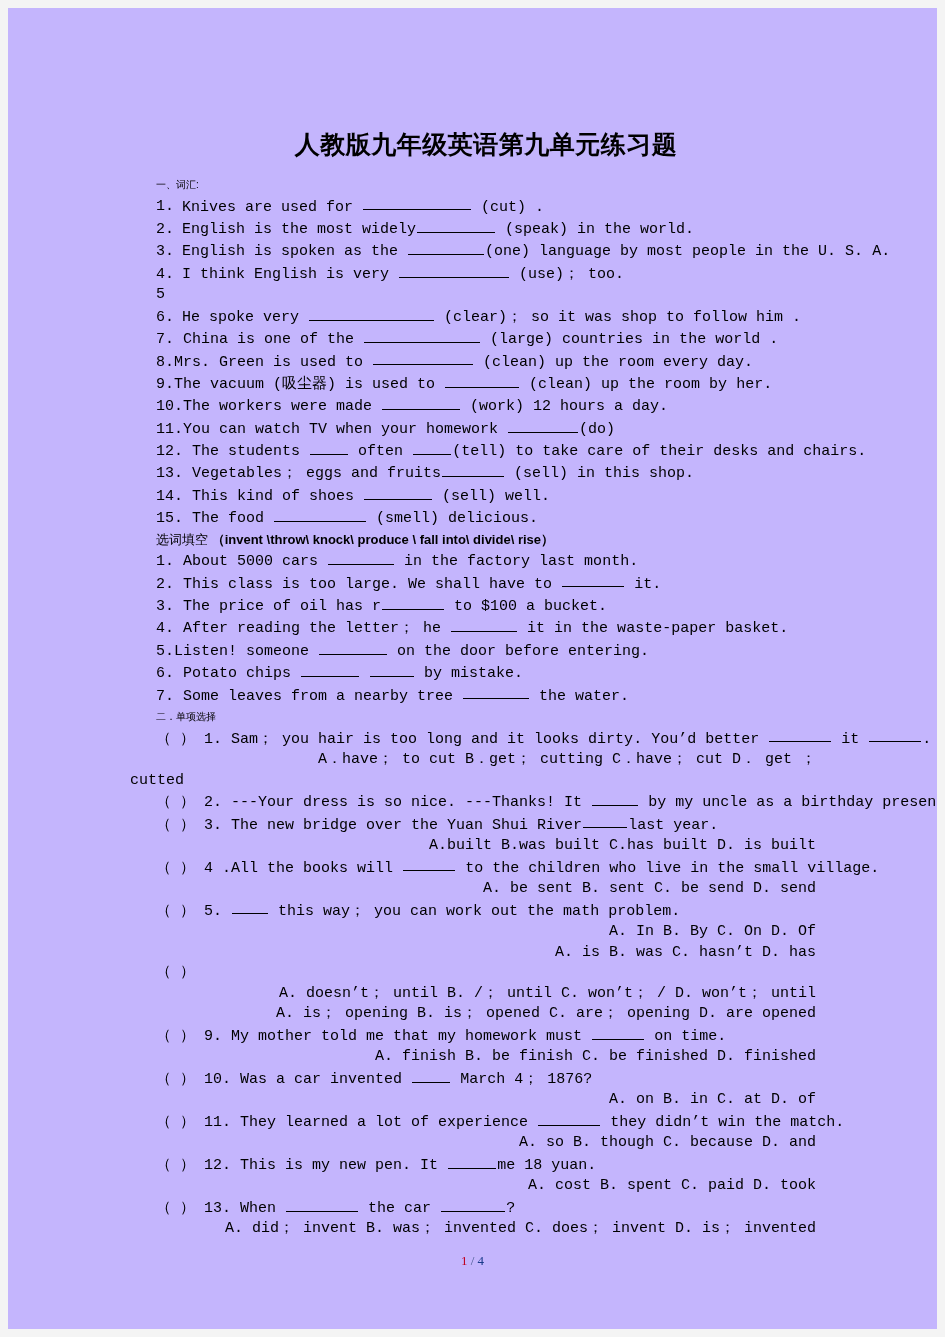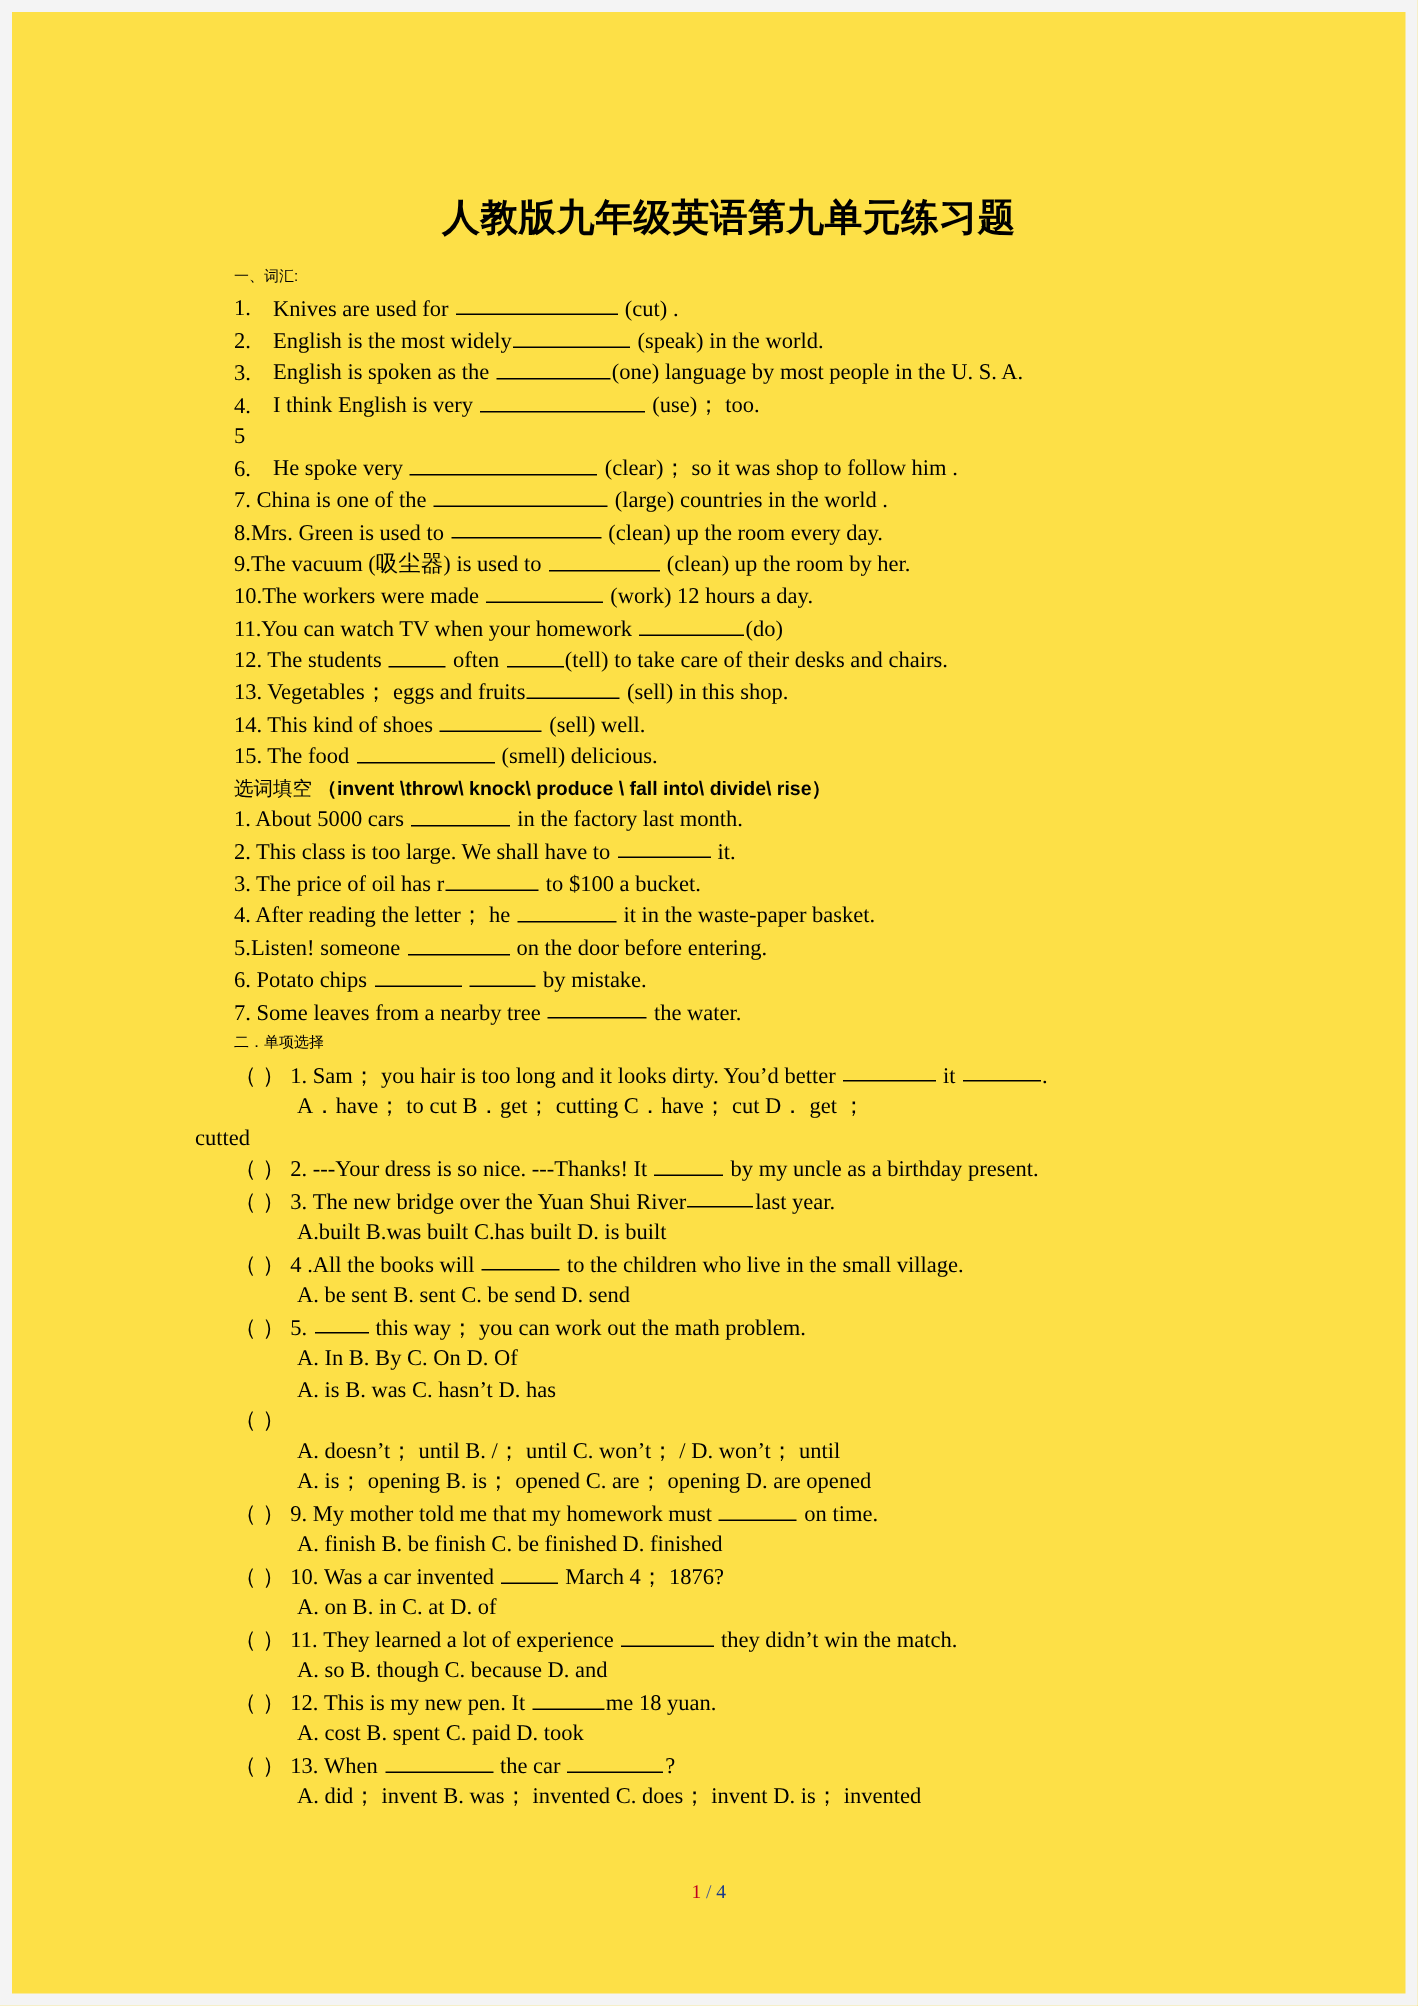--- a/index.html
+++ b/index.html
@@ -11,21 +11,21 @@
     width: 945px;
     height: 1337px;
     font-family: "Liberation Serif", "DejaVu Serif", serif;
   }
   .page {
     position: absolute;
     left: 8px;
     top: 8px;
     width: 929px;
     height: 1321px;
-    background: #fde047;
+    background: #c4b5fd;
     box-sizing: border-box;
     overflow: hidden;
   }
   .content {
     position: absolute;
     left: 148px;
     top: 60px;
     width: 660px;
   }
   .doc-title {
@@ -56,24 +56,25 @@
   }
   .sec-head-bold .cn {
     font-weight: normal;
   }
   .line {
     font-size: 15px;
     line-height: 20.6px;
     color: #000;
     margin: 0;
     white-space: nowrap;
-    font-family: Liberation Serif, serif;
+    font-family: Liberation Mono, monospace;
   }
   .opt {
     padding-left: 42px;
+    text-align: right;
   }
   .num-ind {
     display: inline-block;
     width: 26px;
   }
   .blank {
     display: inline-block;
     border-bottom: 1px solid #000;
     height: 0.92em;
     vertical-align: baseline;

